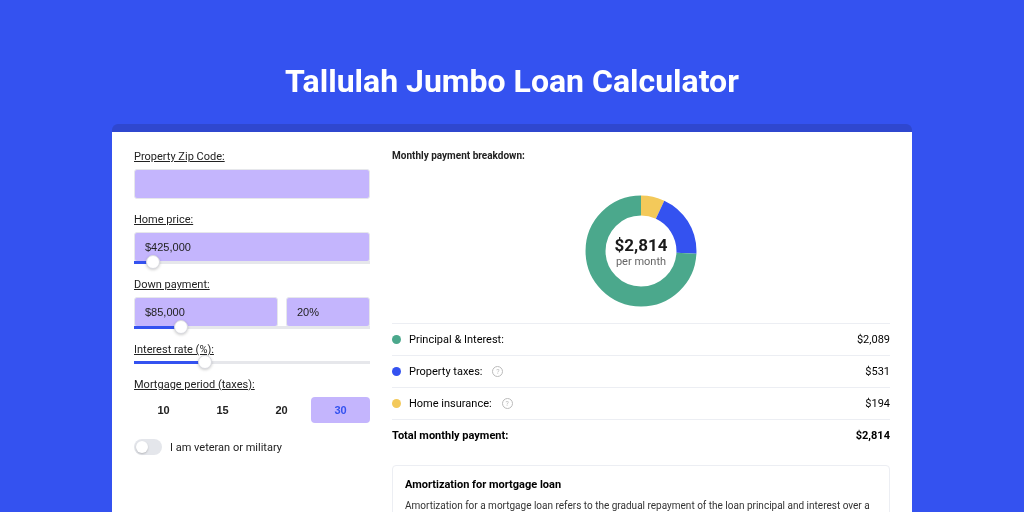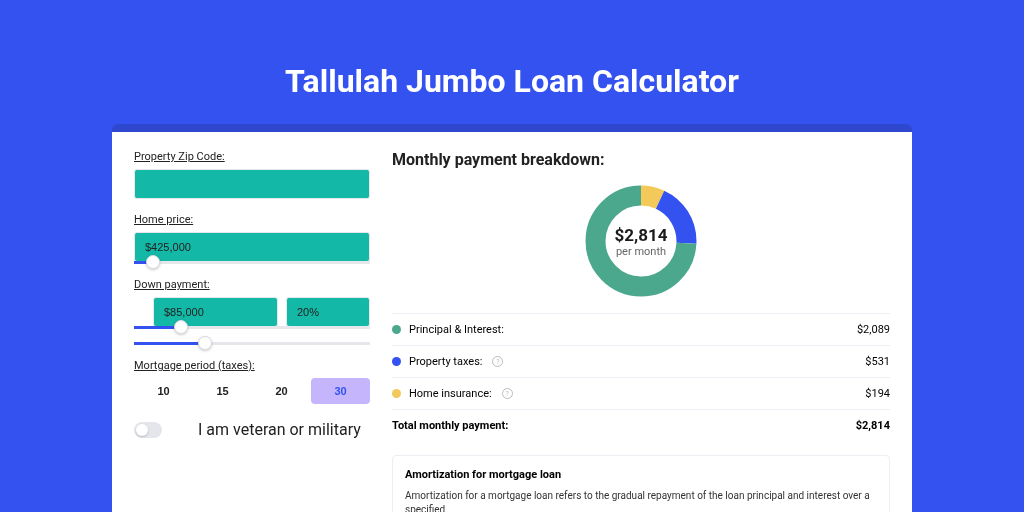--- a/index.html
+++ b/index.html
@@ -50,21 +50,21 @@
     color: #222;
     margin-bottom: 6px;
     display: block;
     text-decoration: underline;
   }
   .field {
     width: 100%;
     height: 30px;
     border: 1px solid #e6e7eb;
     border-radius: 3px;
-    background: #14b8a6;
+    background: #c4b5fd;
     padding: 0 10px;
     font-size: 11px;
     color: #222;
   }
   .group { margin-bottom: 14px; }
   .slider-track {
     height: 3px;
     background: #e6e7eb;
     position: relative;
     margin-top: -1px;
@@ -78,21 +78,21 @@
   .slider-thumb {
     width: 14px; height: 14px;
     background: #fff;
     border: 1px solid #d9dae0;
     border-radius: 50%;
     box-shadow: 0 1px 3px rgba(0,0,0,0.2);
     position: absolute;
     top: -6px;
     transform: translateX(-50%);
   }
-  .row2 { display: flex; gap: 8px; margin-left: 19px; }
+  .row2 { display: flex; gap: 8px; }
   .row2 .field:first-child { flex: 1; }
   .row2 .field:last-child { width: 84px; }
   .period-row { display: flex; }
   .period-btn {
     flex: 1;
     height: 26px;
     border-radius: 4px;
     border: none;
     background: transparent;
     font-size: 11px;
@@ -107,23 +107,23 @@
   .toggle-row { display: flex; align-items: center; gap: 8px; margin-top: 16px; }
   .toggle {
     width: 28px; height: 16px; border-radius: 8px;
     background: #e4e6eb; position: relative;
   }
   .toggle::after {
     content: ""; position: absolute; width: 12px; height: 12px;
     background: #fff; border-radius: 50%; top: 2px; left: 2px;
     box-shadow: 0 1px 2px rgba(0,0,0,0.2);
   }
-  .toggle-label { font-size: 16px; color: #222; margin-left: 28px; }
+  .toggle-label { font-size: 11px; color: #222; }
   .breakdown-title {
-    font-size: 16px; font-weight: 700; color: #222; margin-bottom: 8px;
+    font-size: 10px; font-weight: 700; color: #222; margin-bottom: 26px;
   }
   .donut-wrap { display: flex; justify-content: center; padding: 4px 0 12px 0; }
   .donut { position: relative; width: 120px; height: 120px; }
   .donut svg { width: 120px; height: 120px; transform: rotate(-90deg); }
   .donut-center {
     position: absolute; inset: 0; display: flex;
     flex-direction: column; align-items: center; justify-content: center;
   }
   .donut-value { font-size: 17px; font-weight: 700; color: #1a1a1a; }
   .donut-sub { font-size: 11px; color: #666; text-align: center; }
@@ -182,20 +182,21 @@
             <input class="field" value="$85,000" style="">
             <input class="field" value="20%" style="">
           </div>
           <div class="slider-track">
             <div class="slider-fill" id="dp-fill" style="width: 20%;"></div>
             <div class="slider-thumb" id="dp-thumb" style="left: 20%;"></div>
           </div>
         </div>
 
         <div class="group">
+          <label class="label">Interest rate (%):</label>
           <div class="slider-track">
             <div class="slider-fill" id="ir-fill" style="width: 30%;"></div>
             <div class="slider-thumb" id="ir-thumb" style="left: 30%;"></div>
           </div>
         </div>
 
         <div class="group">
           <label class="label">Mortgage period (taxes):</label>
           <div class="period-row" id="period-row">
               <button class="period-btn">10</button>

